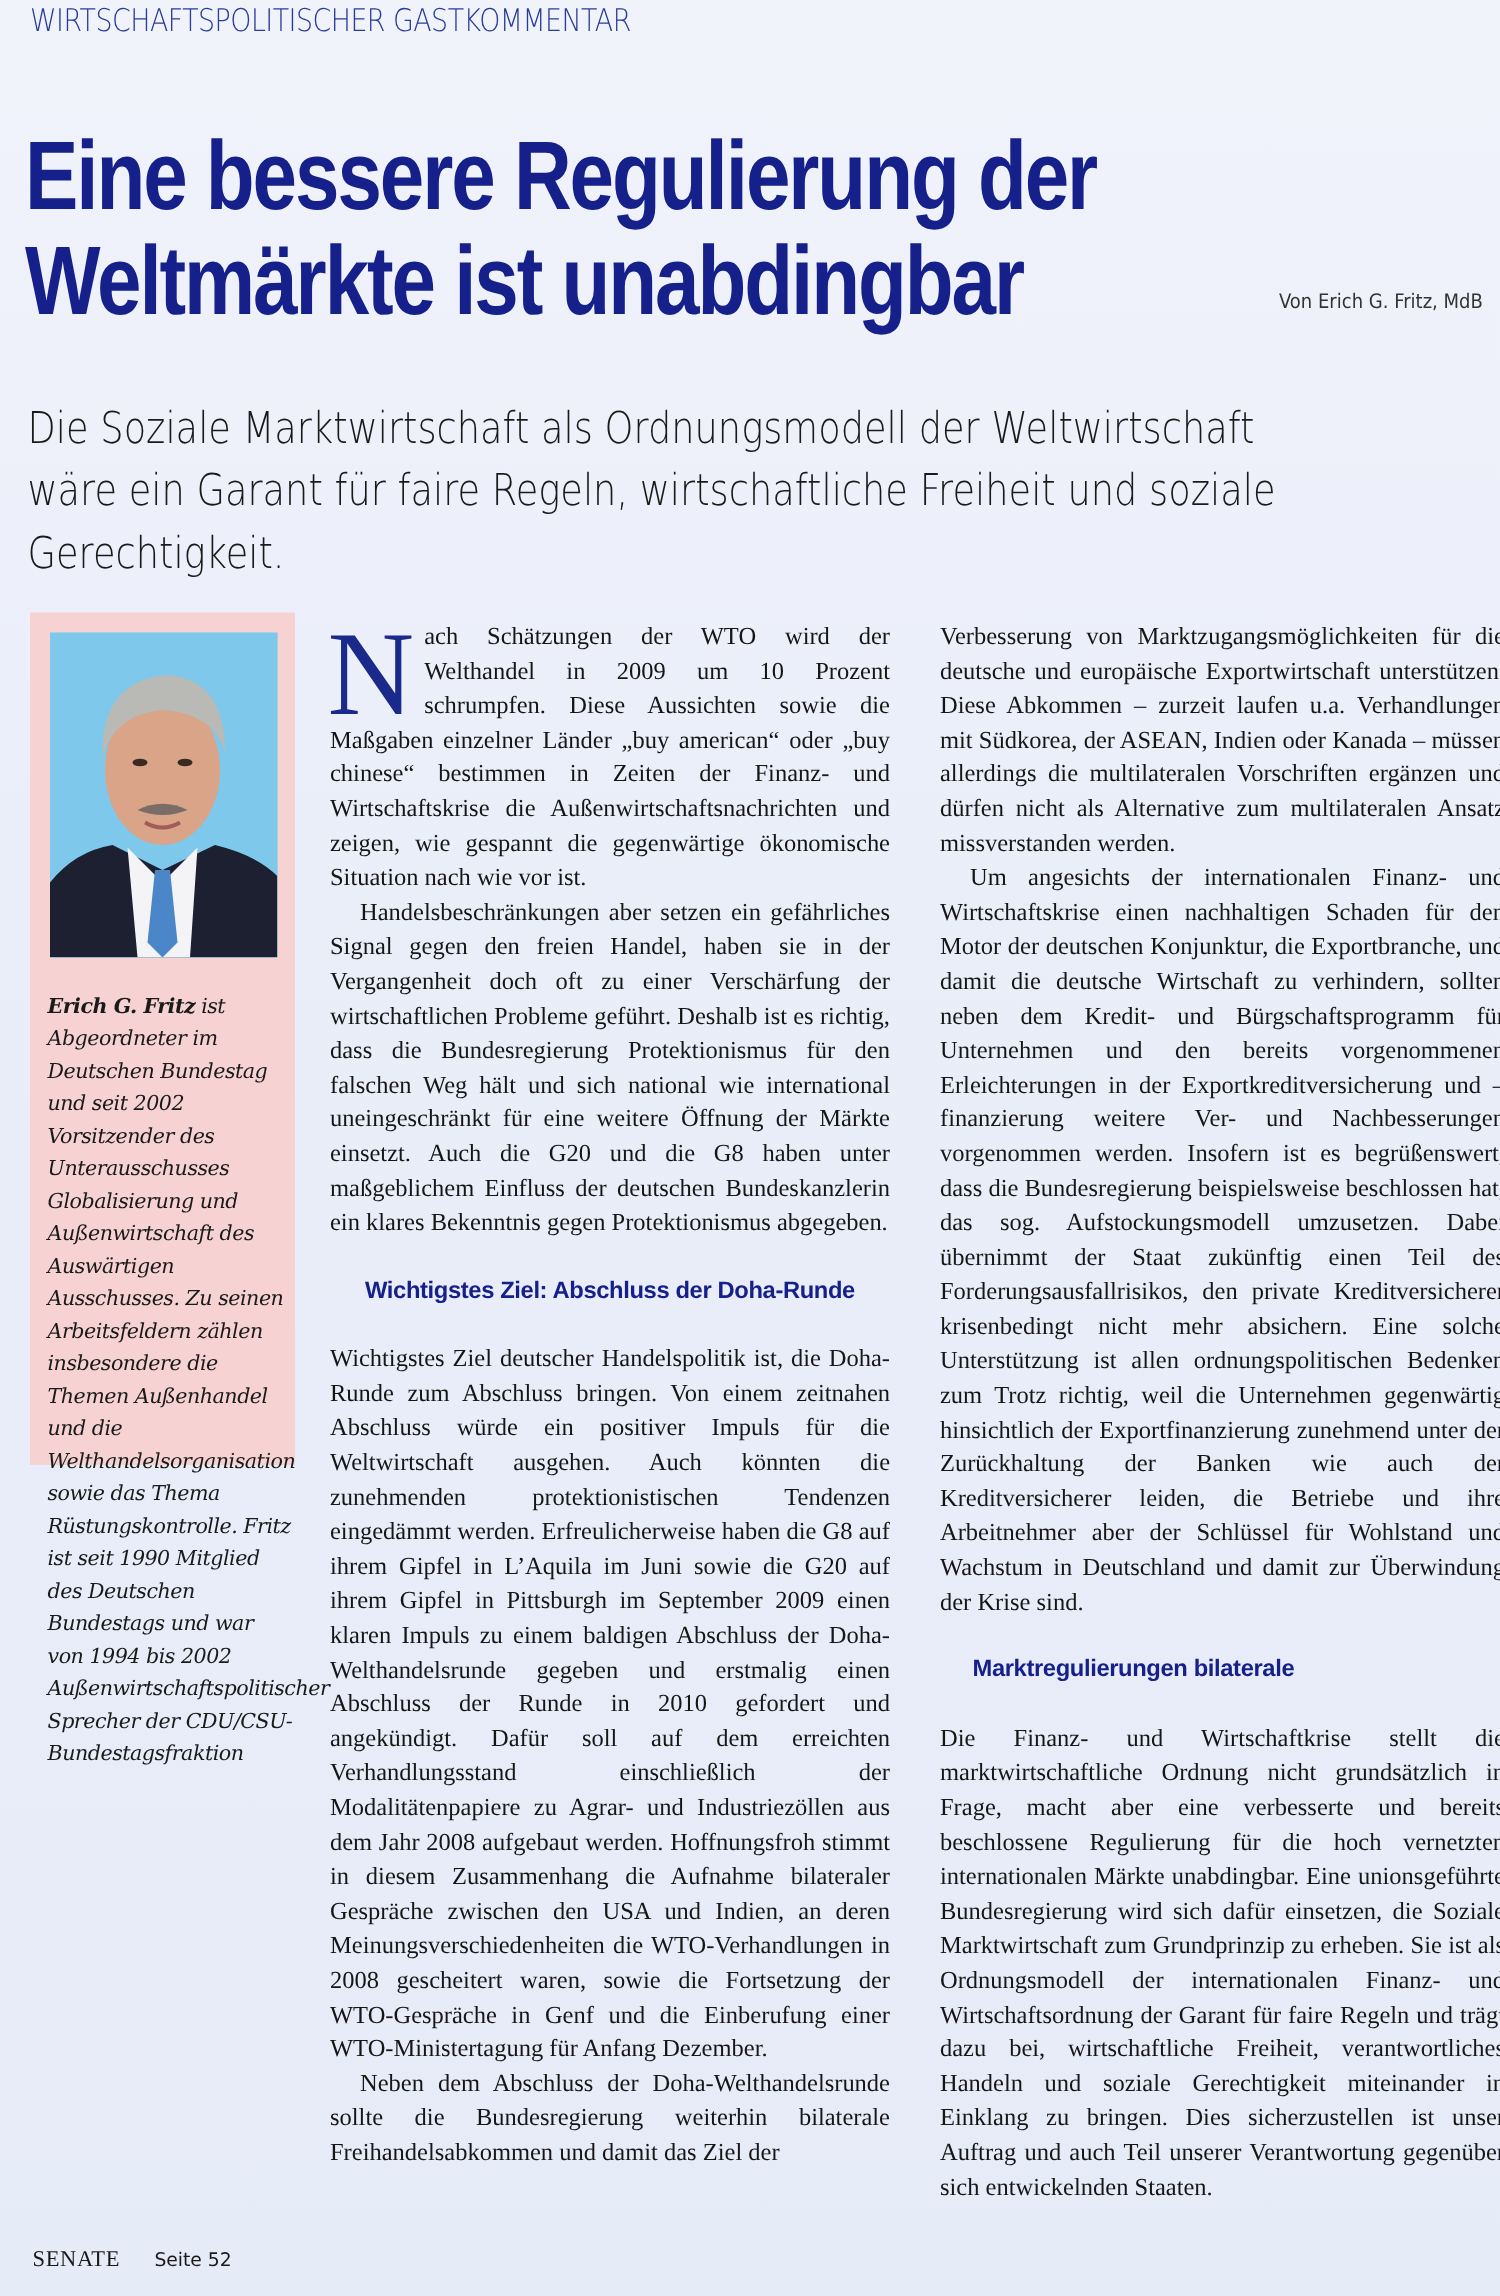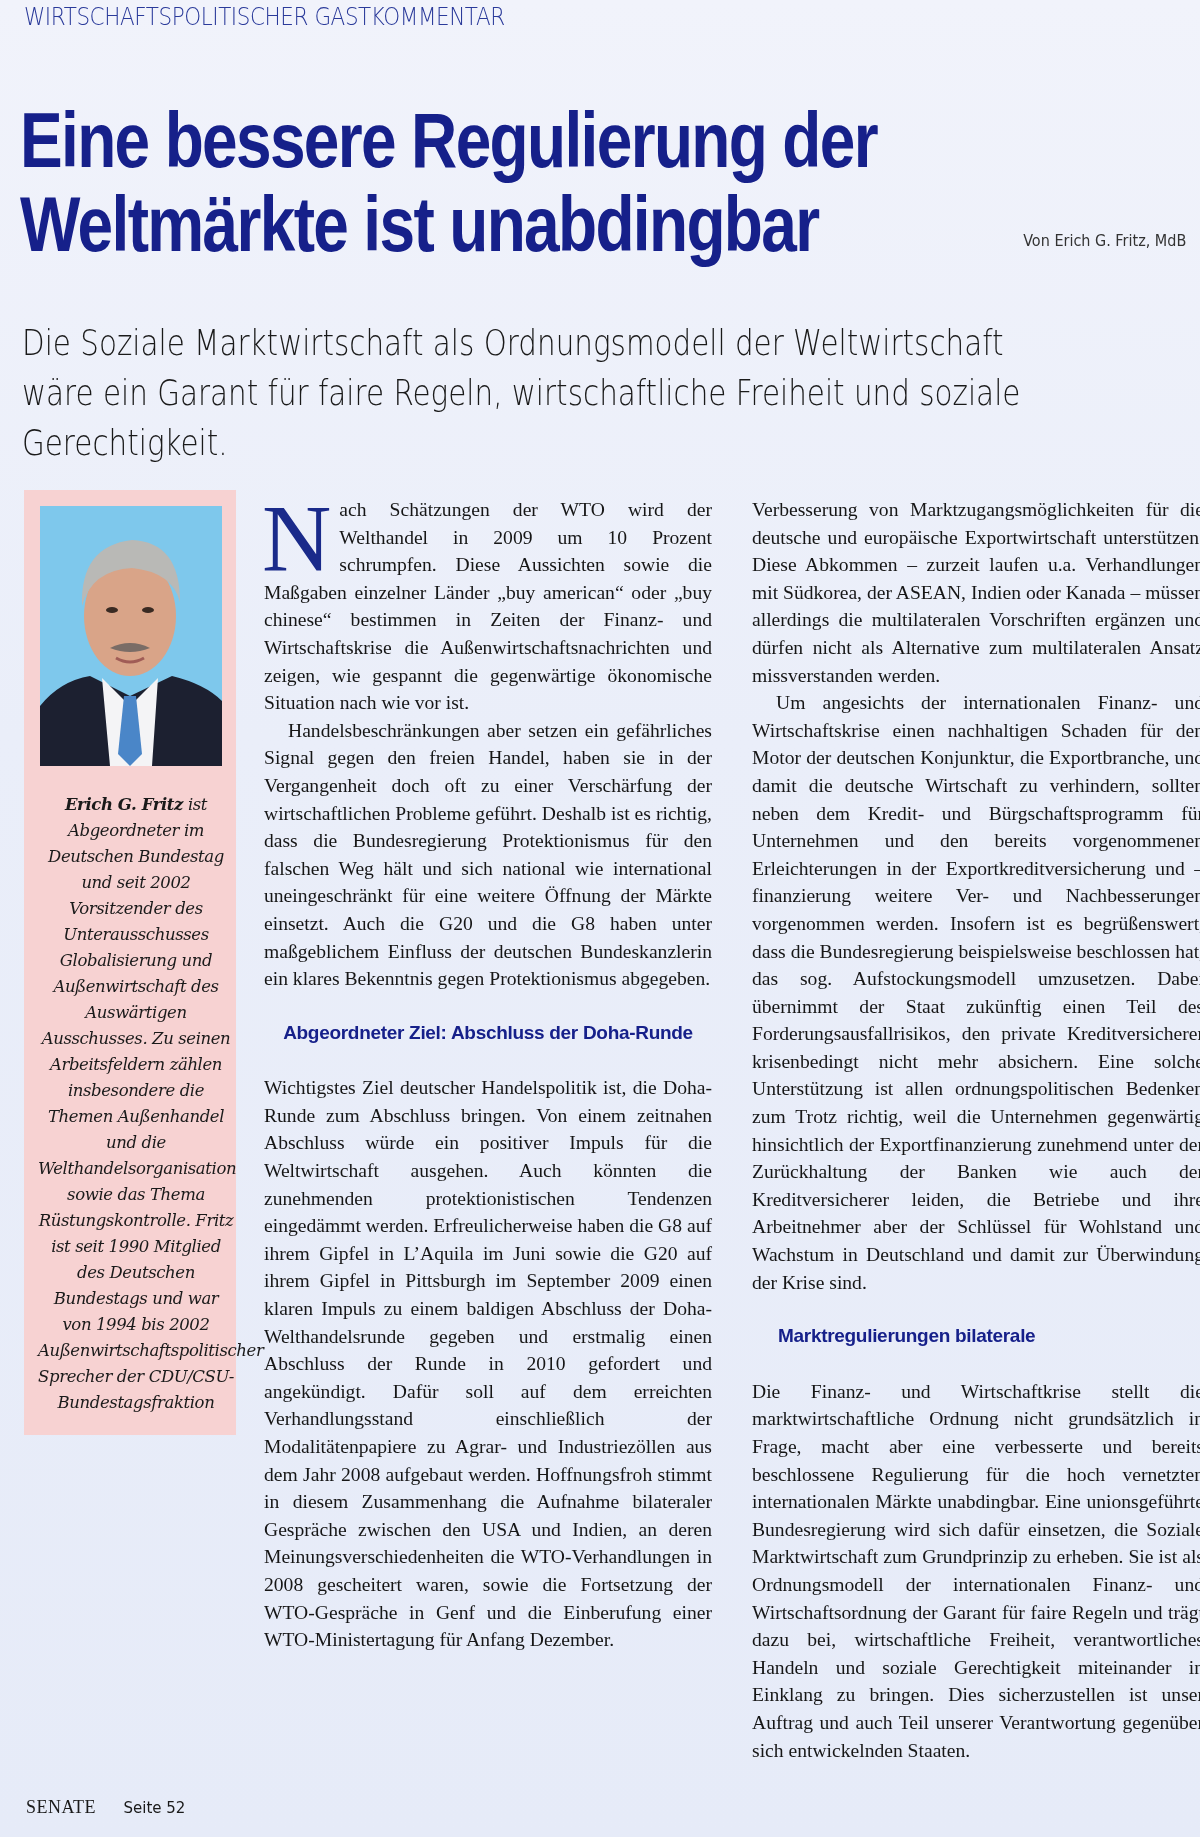--- a/index.html
+++ b/index.html
@@ -29,23 +29,22 @@
     font-family: "DejaVu Sans", sans-serif; font-size: 16px; color: #333;
     transform: scaleX(0.9); transform-origin: right top; white-space: nowrap;
   }
   .lead {
     position: absolute; left: 22px; top: 318px; width: 1220px;
     font-family: "DejaVu Sans", sans-serif; font-weight: 300;
     font-size: 35px; line-height: 50px; color: #1a1a1a;
     transform: scaleX(0.84); transform-origin: left top;
   }
   .sidebar {
-    position: absolute; left: 24px; top: 490px; width: 212px; height: 945px;
+    position: absolute; left: 24px; top: 490px; width: 212px; height: 682px;
     background: #f7d2d2;
-    text-align: center;
   }
   .photo {
     position: absolute; left: 16px; top: 16px; width: 182px; height: 260px;
     background: #7ec8ec; overflow: hidden;
   }
   .bio {
     position: absolute; left: 14px; top: 302px; width: 196px;
     font-family: "DejaVu Serif", serif; font-style: italic;
     font-size: 16.5px; line-height: 26px; color: #1a1a1a;
     letter-spacing: -0.4px;
@@ -106,22 +105,23 @@
       <path d="M70 142 Q90 132 110 142 Q90 150 70 142 Z" fill="#7a6c66"></path>
       <path d="M76 152 Q90 160 104 152" stroke="#a05c56" stroke-width="3" fill="none"></path>
     </svg>
   </div>
   <div class="bio"><b>Erich G. Fritz</b><span> ist Abgeordneter im Deutschen Bundestag und seit 2002 Vorsitzender des Unterausschusses Globalisierung und Außenwirtschaft des Auswärtigen Ausschusses. Zu seinen Arbeitsfeldern zählen insbesondere die Themen Außenhandel und die Welthandelsorganisation sowie das Thema Rüstungskontrolle. Fritz ist seit 1990 Mitglied des Deutschen Bundestags und war von 1994 bis 2002 Außenwirtschaftspolitischer Sprecher der CDU/CSU-Bundestagsfraktion</span></div>
 </aside>
 
 <div class="col col-mid">
   <p class="noindent"><span class="dropcap">N</span><span>ach Schätzungen der WTO wird der Welthandel in 2009 um 10 Prozent schrumpfen. Diese Aussichten sowie die Maßgaben einzelner Länder „buy american“ oder „buy chinese“ bestimmen in Zeiten der Finanz- und Wirtschaftskrise die Außenwirtschaftsnachrichten und zeigen, wie gespannt die gegenwärtige ökonomische Situation nach wie vor ist.</span></p>
   <p>Handelsbeschränkungen aber setzen ein gefährliches Signal gegen den freien Handel, haben sie in der Vergangenheit doch oft zu einer Verschärfung der wirtschaftlichen Probleme geführt. Deshalb ist es richtig, dass die Bundesregierung Protektionismus für den falschen Weg hält und sich national wie international uneingeschränkt für eine weitere Öffnung der Märkte einsetzt. Auch die G20 und die G8 haben unter maßgeblichem Einfluss der deutschen Bundeskanzlerin ein klares Bekenntnis gegen Protektionismus abgegeben.</p>
-  <div class="subhead">Abgeordneter Ziel: Abschluss der Doha-Runde</div>
+  <div class="subhead">Wichtigstes Ziel: Abschluss der Doha-Runde</div>
   <p class="noindent">Wichtigstes Ziel deutscher Handelspolitik ist, die Doha-Runde zum Abschluss bringen. Von einem zeitnahen Abschluss würde ein positiver Impuls für die Weltwirtschaft ausgehen. Auch könnten die zunehmenden protektionistischen Tendenzen eingedämmt werden. Erfreulicherweise haben die G8 auf ihrem Gipfel in L’Aquila im Juni sowie die G20 auf ihrem Gipfel in Pittsburgh im September 2009 einen klaren Impuls zu einem baldigen Abschluss der Doha-Welthandelsrunde gegeben und erstmalig einen Abschluss der Runde in 2010 gefordert und angekündigt. Dafür soll auf dem erreichten Verhandlungsstand einschließlich der Modalitätenpapiere zu Agrar- und Industriezöllen aus dem Jahr 2008 aufgebaut werden. Hoffnungsfroh stimmt in diesem Zusammenhang die Aufnahme bilateraler Gespräche zwischen den USA und Indien, an deren Meinungsverschiedenheiten die WTO-Verhandlungen in 2008 gescheitert waren, sowie die Fortsetzung der WTO-Gespräche in Genf und die Einberufung einer WTO-Ministertagung für Anfang Dezember.</p>
+  <p>Neben dem Abschluss der Doha-Welthandelsrunde sollte die Bundesregierung weiterhin bilaterale Freihandelsabkommen und damit das Ziel der</p>
 </div>
 
 <div class="col col-right">
   <p class="noindent">Verbesserung von Marktzugangsmöglichkeiten für die deutsche und europäische Exportwirtschaft unterstützen. Diese Abkommen – zurzeit laufen u.a. Verhandlungen mit Südkorea, der ASEAN, Indien oder Kanada – müssen allerdings die multilateralen Vorschriften ergänzen und dürfen nicht als Alternative zum multilateralen Ansatz missverstanden werden.</p>
   <p>Um angesichts der internationalen Finanz- und Wirtschaftskrise einen nachhaltigen Schaden für den Motor der deutschen Konjunktur, die Exportbranche, und damit die deutsche Wirtschaft zu verhindern, sollten neben dem Kredit- und Bürgschaftsprogramm für Unternehmen und den bereits vorgenommenen Erleichterungen in der Exportkreditversicherung und –finanzierung weitere Ver- und Nachbesserungen vorgenommen werden. Insofern ist es begrüßenswert, dass die Bundesregierung beispielsweise beschlossen hat, das sog. Aufstockungsmodell umzusetzen. Dabei übernimmt der Staat zukünftig einen Teil des Forderungsausfallrisikos, den private Kreditversicherer krisenbedingt nicht mehr absichern. Eine solche Unterstützung ist allen ordnungspolitischen Bedenken zum Trotz richtig, weil die Unternehmen gegenwärtig hinsichtlich der Exportfinanzierung zunehmend unter der Zurückhaltung der Banken wie auch der Kreditversicherer leiden, die Betriebe und ihre Arbeitnehmer aber der Schlüssel für Wohlstand und Wachstum in Deutschland und damit zur Überwindung der Krise sind.</p>
   <div class="subhead left">Marktregulierungen bilaterale</div>
   <p class="noindent">Die Finanz- und Wirtschaftkrise stellt die marktwirtschaftliche Ordnung nicht grundsätzlich in Frage, macht aber eine verbesserte und bereits beschlossene Regulierung für die hoch vernetzten internationalen Märkte unabdingbar. Eine unionsgeführte Bundesregierung wird sich dafür einsetzen, die Soziale Marktwirtschaft zum Grundprinzip zu erheben. Sie ist als Ordnungsmodell der internationalen Finanz- und Wirtschaftsordnung der Garant für faire Regeln und trägt dazu bei, wirtschaftliche Freiheit, verantwortliches Handeln und soziale Gerechtigkeit miteinander in Einklang zu bringen. Dies sicherzustellen ist unser Auftrag und auch Teil unserer Verantwortung gegenüber sich entwickelnden Staaten.</p>
 </div>
 
 <div class="footer">

